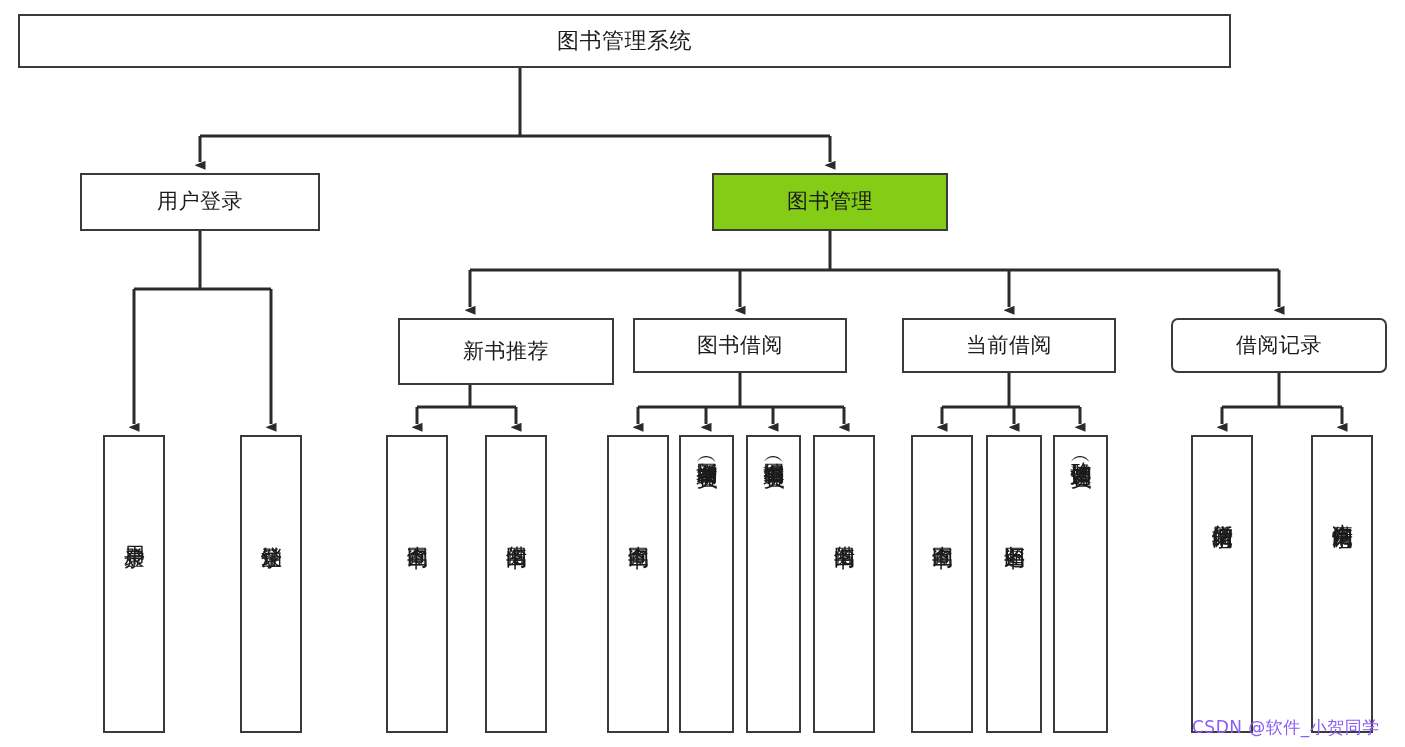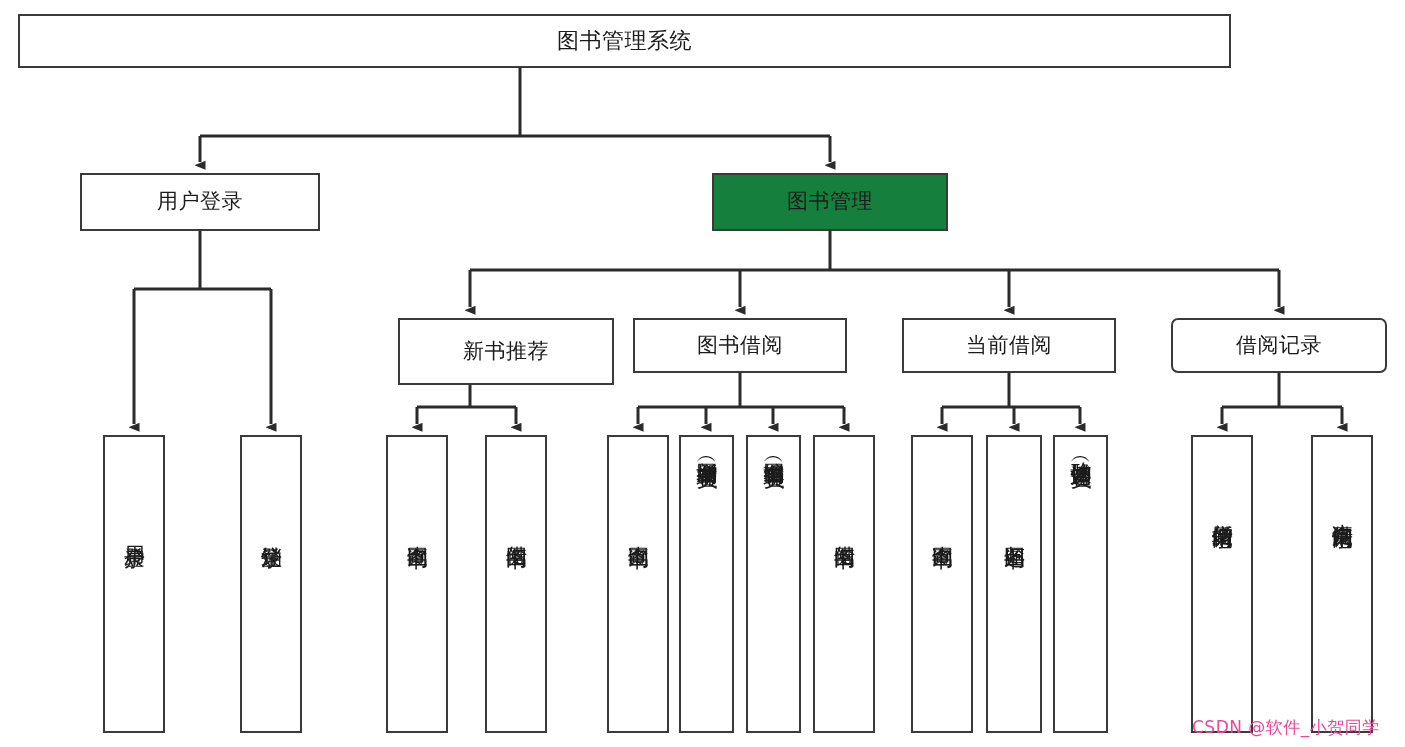--- a/index.html
+++ b/index.html
@@ -126,21 +126,21 @@
     </g>
   </svg>
 
   <div class="node node-root" id="n-root" style="left: 18px; top: 14px; width: 1213px; height: 54px; border-color: rgb(58, 58, 58); background: rgb(255, 255, 255);">
     <span class="node-h">图书管理系统</span>
   </div>
 
   <div class="node" id="n-l2-0" style="left: 80px; top: 173px; width: 240px; height: 58px; border-color: rgb(58, 58, 58); background: rgb(255, 255, 255);">
     <span class="node-h">用户登录</span>
   </div>
-  <div class="node" id="n-l2-1" style="left: 712px; top: 173px; width: 236px; height: 58px; border-color: rgb(58, 58, 58); background: #15803d;">
+  <div class="node" id="n-l2-1" style="left: 712px; top: 173px; width: 236px; height: 58px; border-color: rgb(58, 58, 58); background: #84cc16;">
     <span class="node-h">图书管理</span>
   </div>
 
   <div class="node" id="n-l3-0" style="left: 362px; top: 318px; width: 216px; height: 67px; border-color: rgb(58, 58, 58); background: rgb(255, 255, 255); margin-left: 36px;">
     <span class="node-h">新书推荐</span>
   </div>
   <div class="node" id="n-l3-1" style="left: 633px; top: 318px; width: 214px; height: 55px; border-color: rgb(58, 58, 58); background: rgb(255, 255, 255);">
     <span class="node-h">图书借阅</span>
   </div>
   <div class="node" id="n-l3-2" style="left: 902px; top: 318px; width: 214px; height: 55px; border-color: rgb(58, 58, 58); background: rgb(255, 255, 255);">
@@ -183,14 +183,14 @@
   <div class="node node-v pad-xs" id="n-lf-10" style="left: 1053px; top: 435px; width: 55px; height: 298px; border-color: rgb(58, 58, 58); background: rgb(255, 255, 255);">
     <span class="vtext">确认归还（管理员）</span>
   </div>
   <div class="node node-v pad-mid" id="n-lf-11" style="left: 1191px; top: 435px; width: 62px; height: 298px; border-color: rgb(58, 58, 58); background: rgb(255, 255, 255);">
     <span class="vtext">新增借阅记录</span>
   </div>
   <div class="node node-v pad-mid" id="n-lf-12" style="left: 1311px; top: 435px; width: 62px; height: 298px; border-color: rgb(58, 58, 58); background: rgb(255, 255, 255);">
     <span class="vtext">查询借阅记录</span>
   </div>
 
-  <div class="watermark" id="wm" style="left: 1192px; top: 716px; color: #ec4899;">CSDN @软件_小贺同学</div>
+  <div class="watermark" id="wm" style="left: 1192px; top: 716px; color: #8b5cf6;">CSDN @软件_小贺同学</div>
 </div>
 
 </body></html>

